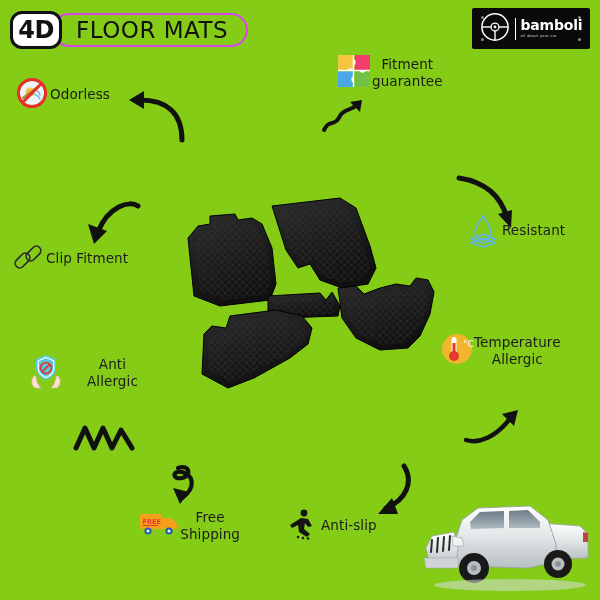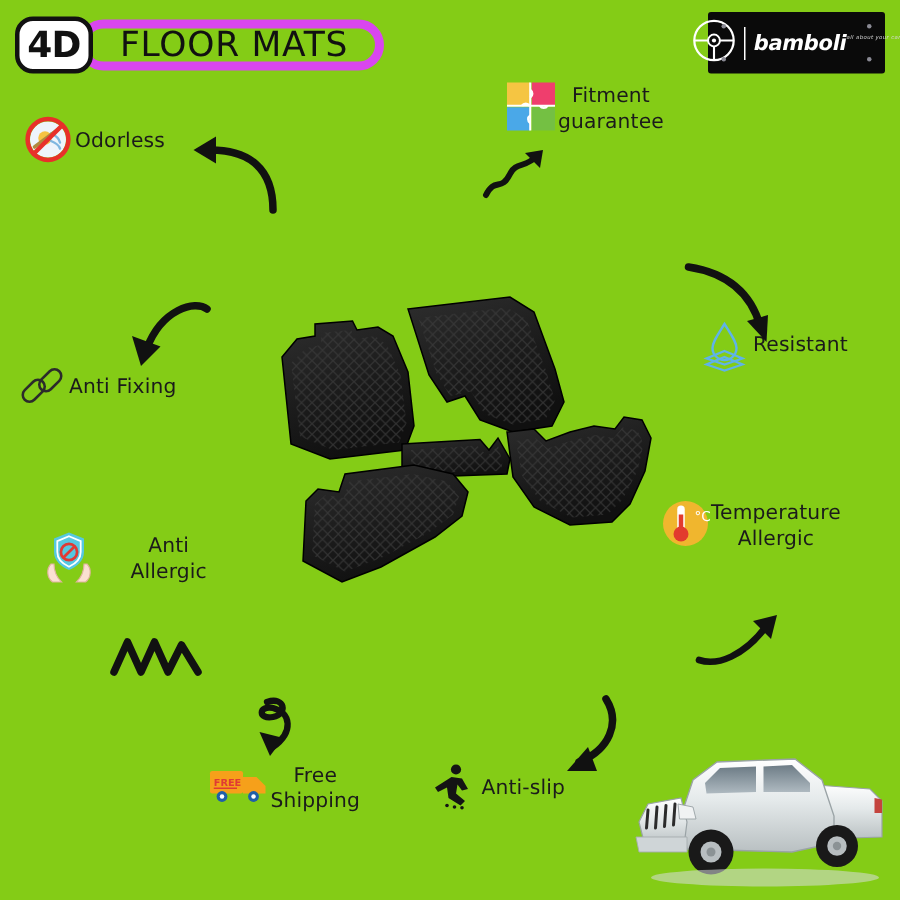--- a/index.html
+++ b/index.html
@@ -41,21 +41,21 @@
     position: relative;
     z-index: 3;
     box-sizing: border-box;
   }
   .pill-title {
     display: flex;
     align-items: center;
     height: 34px;
     margin-left: -10px;
     padding: 0 18px 0 22px;
-    border: 6px solid #d946ef;
+    border: 2px solid #d946ef;
     border-radius: 18px;
     font-size: 23px;
     letter-spacing: 0.5px;
     color: #111;
     background: transparent;
     box-sizing: border-box;
   }
 
   
   .brand-logo {
@@ -86,23 +86,22 @@
     align-items: center;
     gap: 5px;
   }
   .logo-divider {
     width: 1px;
     height: 22px;
     background: #ffffff;
   }
   .logo-text {
     display: flex;
-    flex-direction: row;
+    flex-direction: column;
     line-height: 1;
-    font-style: italic;
   }
   .logo-name {
     color: #ffffff;
     font-size: 14px;
     font-weight: bold;
     letter-spacing: -0.2px;
   }
   .logo-tag {
     color: #d8d8d8;
     font-size: 3.6px;
@@ -360,21 +359,21 @@
 
   <div class="feature f-clip">
     <span class="ficon">
       <svg width="36" height="36" viewBox="0 0 36 36">
         <g stroke="#2b2b2b" stroke-width="1.7" fill="none" stroke-linecap="round">
           <rect x="4" y="17" width="17" height="9" rx="4.5" transform="rotate(-45 12.5 21.5)"></rect>
           <rect x="15" y="10" width="17" height="9" rx="4.5" transform="rotate(-45 23.5 14.5)"></rect>
         </g>
       </svg>
     </span>
-    <span class="flabel">Anti Fixing</span>
+    <span class="flabel">Clip Fitment</span>
   </div>
 
   <svg class="arrow" style="left:82px; top:198px;" width="60" height="58" viewBox="0 0 60 58">
     <path d="M56 8 C48 2, 26 8, 16 34" fill="none" stroke="#111" stroke-width="5" stroke-linecap="round"></path>
     <path d="M6 26 L12 46 L25 33 Z" fill="#111"></path>
   </svg>
 
   <div class="feature f-temp">
     <span class="ficon">
       <svg width="34" height="34" viewBox="0 0 34 34">

